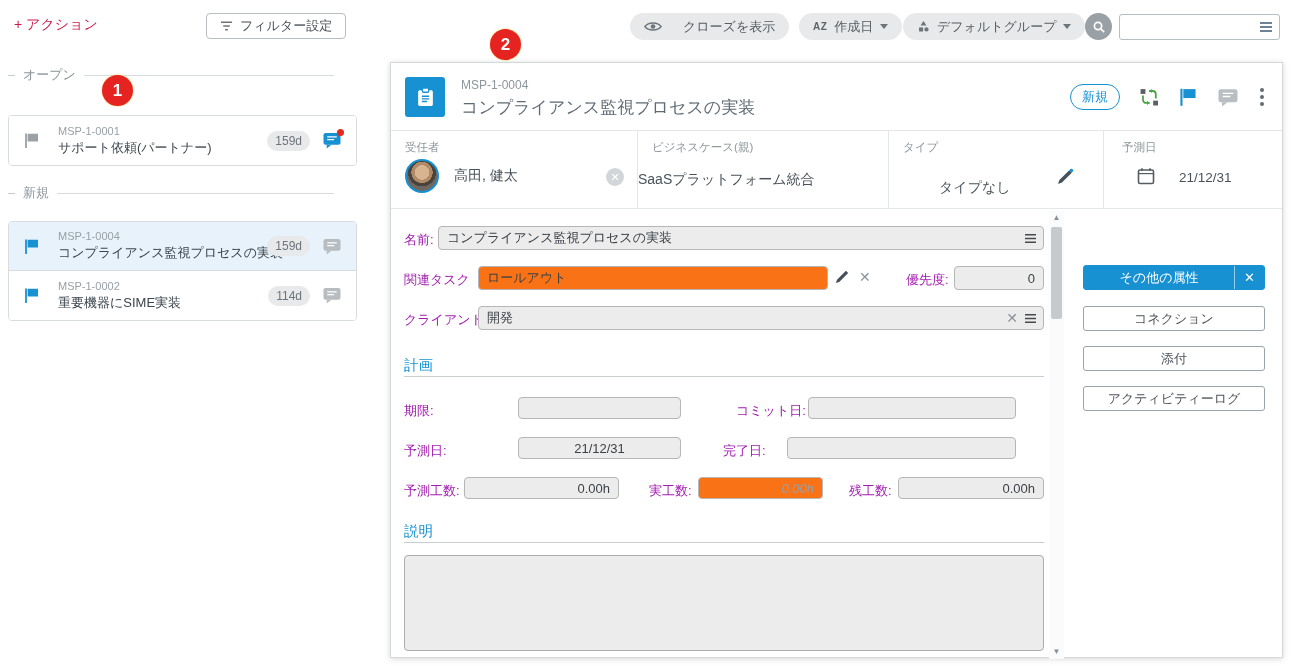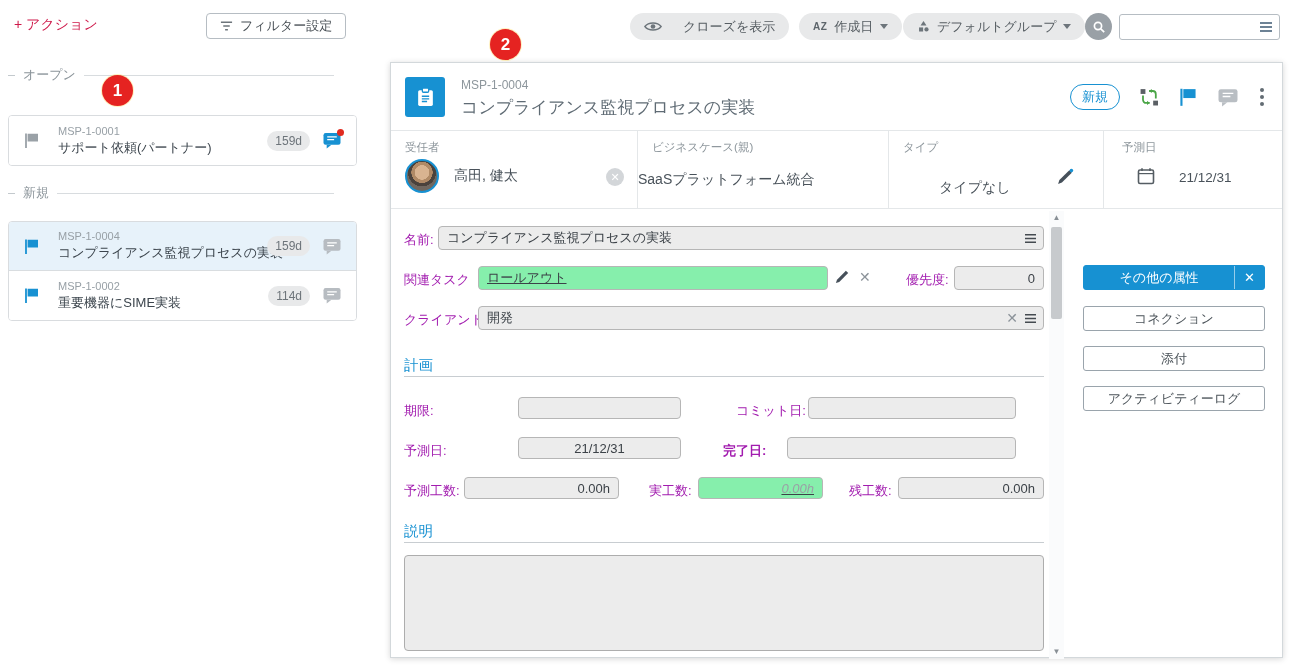--- a/index.html
+++ b/index.html
@@ -66,21 +66,21 @@
     background:radial-gradient(circle at 50% 38%, #d9b491 0 30%, #b08a66 31% 44%, #4a423c 45% 58%, #6f675f 59% 100%); }
   .d-val { font-size:14px; color:#49525a; }
   .rm-x { width:18px; height:18px; border-radius:50%; background:#d3d6d9; color:#fff; font-size:11px; line-height:18px;
     text-align:center; cursor:pointer; }
 
   
   .f-label { position:absolute; font-size:13px; color:#a21caf; }
   .inp { position:absolute; height:24px; border:1px solid #b6b6b6; border-radius:4px; font-size:13px; color:#3c4248;
     padding:0 8px; font-family:inherit; outline:none; }
   .inp.gray { background:#ececec; }
-  .inp.white { background:#86efac;text-decoration:underline; }
+  .inp.white { background:#f97316; }
   .inp.r { text-align:right; }
   .inp.c { text-align:center; }
   .inp-wrap { position:absolute; height:24px; border:1px solid #b6b6b6; border-radius:4px; background:#ececec;
     display:flex; align-items:center; padding:0 6px 0 8px; gap:6px; }
   .inp-wrap input { flex:1; min-width:0; border:none; background:transparent; outline:none; font-size:13px; color:#3c4248; font-family:inherit; }
   .inp-wrap .menu-ic { color:#444a50; }
   .x-glyph { color:#8b9299; font-size:14px; cursor:pointer; line-height:1; }
   .sec-title { position:absolute; font-size:14.5px; color:#1791d2; }
   .sec-rule { position:absolute; left:13px; width:640px; height:1px; background:#c8cdd1; }
   .desc-area { position:absolute; left:13px; width:640px; height:96px; background:#ececec; border:1px solid #adadad;
@@ -363,21 +363,21 @@
     <span class="sec-title" style="left:13px; top:293px;">計画</span>
     <div class="sec-rule" style="top:313px;"></div>
 
     <span class="f-label" style="left:13px; top:339px;">期限:</span>
     <input class="inp gray" style="left: 127px; top: 334px; width: 163px; height: 22px;" value="">
     <span class="f-label" style="left:345px; top:339px;">コミット日:</span>
     <input class="inp gray" style="left: 417px; top: 334px; width: 208px; height: 22px;" value="">
 
     <span class="f-label" style="left:13px; top:379px;">予測日:</span>
     <input class="inp gray c" style="left: 127px; top: 374px; width: 163px; height: 22px;" value="21/12/31">
-    <span class="f-label" style="left:332px; top:379px;font-weight:bold;">完了日:</span>
+    <span class="f-label" style="left:332px; top:379px;">完了日:</span>
     <input class="inp gray" style="left: 396px; top: 374px; width: 229px; height: 22px;" value="">
 
     <span class="f-label" style="left:13px; top:419px;">予測工数:</span>
     <input class="inp gray r" style="left: 73px; top: 414px; width: 155px; height: 22px;" value="0.00h">
     <span class="f-label" style="left:258px; top:419px;">実工数:</span>
     <input class="inp white r placeholder-italic" style="left: 307px; top: 414px; width: 125px; height: 22px;" placeholder="0.00h">
     <span class="f-label" style="left:458px; top:419px;">残工数:</span>
     <input class="inp gray r" style="left: 507px; top: 414px; width: 146px; height: 22px;" value="0.00h">
 
     <span class="sec-title" style="left:13px; top:459px;">説明</span>

